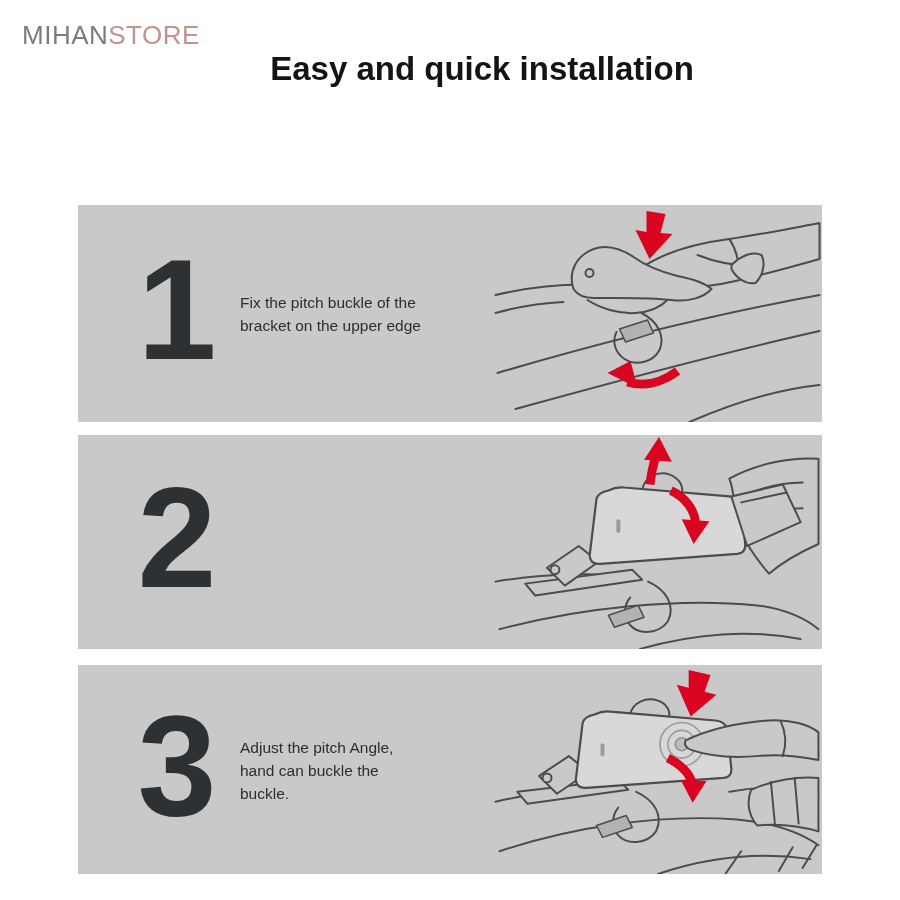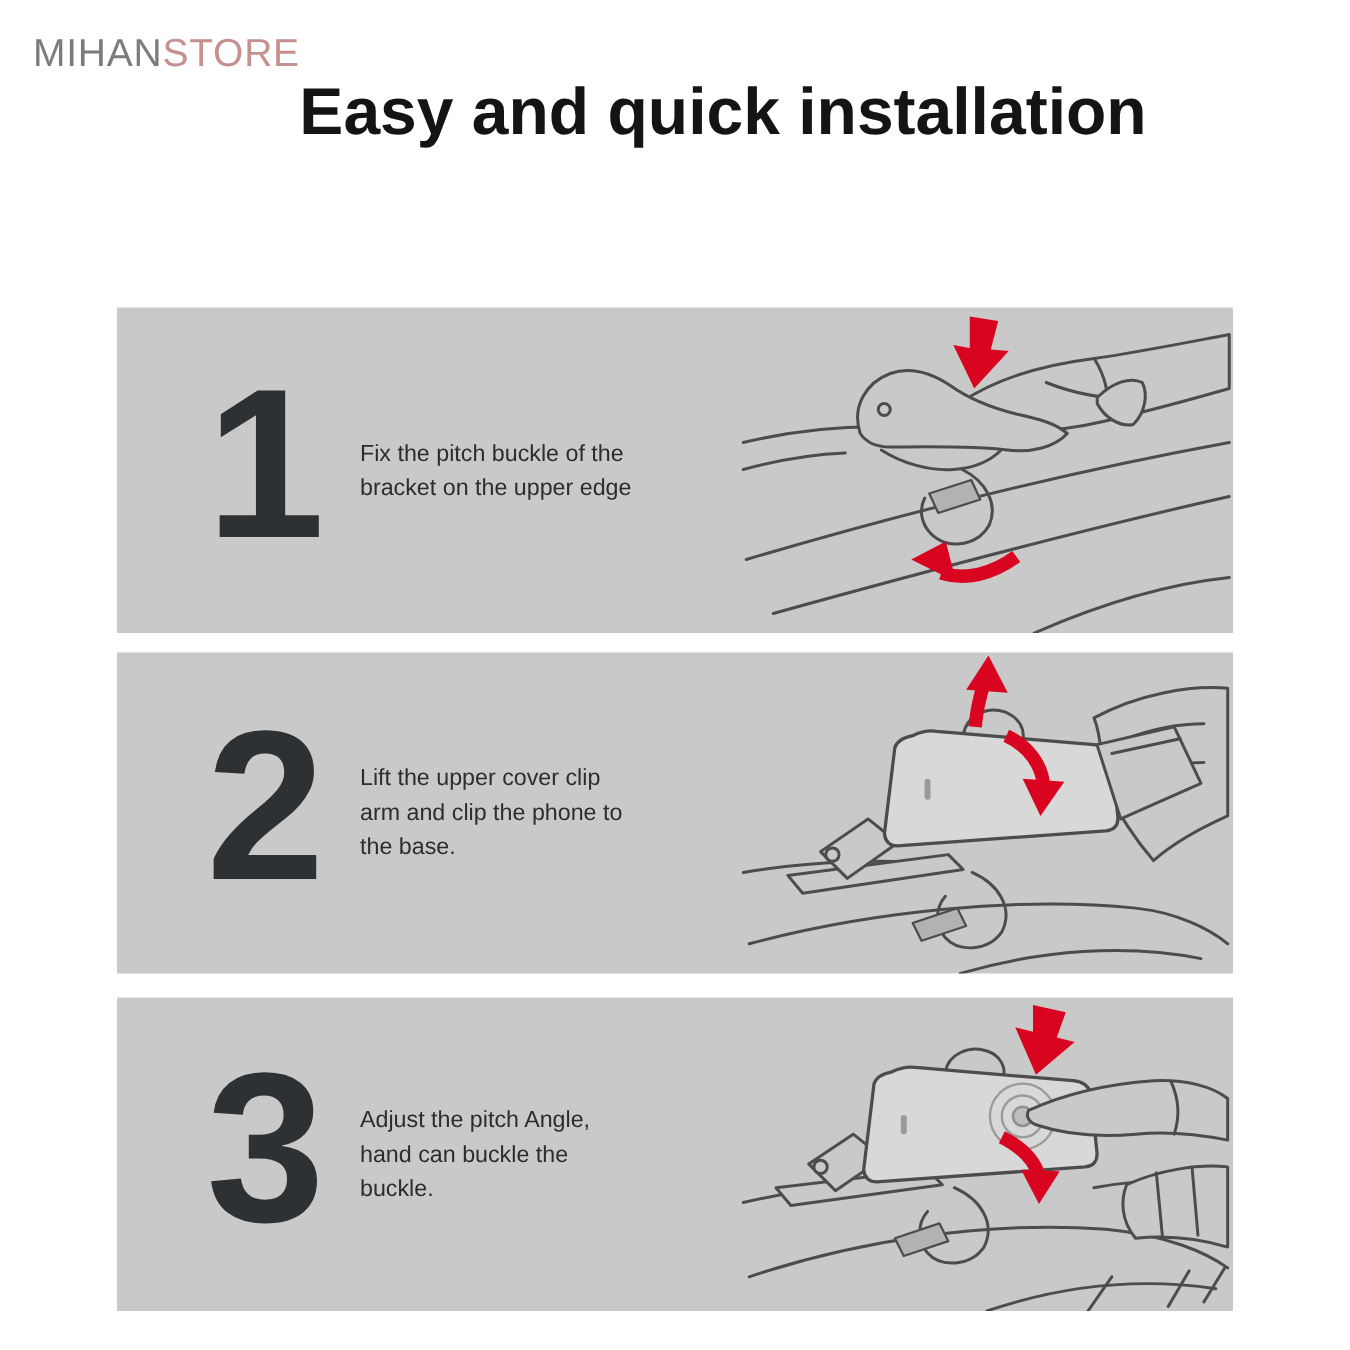--- a/index.html
+++ b/index.html
@@ -7,21 +7,21 @@
     --number:#2e3134; --body-text:#2d2d2d; --title-text:#141414;
     --logo-gray:#7c7c7c; --logo-rose:#c5908e; --phone-fill:#d8d8d8; --pad-fill:#b2b2b2;
   }
   *{margin:0;padding:0;box-sizing:border-box;}
   html,body{width:900px;height:900px;}
   body{position:relative;background:var(--page-bg);font-family:"Liberation Sans",sans-serif;overflow:hidden;}
   .logo{position:absolute;top:20px;left:22px;font-size:26px;font-weight:normal;letter-spacing:.5px;}
   .logo .p1{color:var(--logo-gray);}
   .logo .p2{color:var(--logo-rose);}
   .title{position:absolute;top:50px;left:0;width:900px;padding-left:64px;text-align:center;
-         font-size:44px;font-weight:600;color:var(--title-text);letter-spacing:0;}
+         font-size:33px;font-weight:600;color:var(--title-text);letter-spacing:0;}
   .band{position:absolute;left:78px;width:744px;background:var(--band-bg);}
   #band1{top:205px;height:217px;}
   #band2{top:435px;height:214px;}
   #band3{top:665px;height:209px;}
   .num{position:absolute;left:34px;top:0;height:100%;width:130px;display:flex;align-items:center;justify-content:center;
        font-size:142px;font-weight:bold;color:var(--number);line-height:1;padding-bottom:8px;}
   .desc{position:absolute;left:162px;top:50%;transform:translateY(-50%);
         font-size:15.5px;line-height:23px;color:var(--body-text);}
   .ill{position:absolute;right:0;top:0;height:100%;}
   .ill svg{height:100%;display:block;}
@@ -76,25 +76,20 @@
       <g>
         <path class="reds" d="M188,166 C172,178 154,182 138,177"></path>
         <path class="red" d="M118,168 L148,183 L141,156 Z"></path>
       </g>
     </svg>
   </div>
 </section>
 
 <section class="band" id="band2">
   <div class="num">2</div>
-  <div class="desc">
-    <div>Lift the upper cover clip</div>
-    <div>arm and clip the phone to</div>
-    <div>the base.</div>
-  </div>
   <div class="ill">
     <svg viewBox="0 0 332 216" width="332">
       <g>
         <path class="ln" d="M4,148 C50,140 104,138 150,144"></path>
         <path class="ln" d="M8,196 C90,174 190,164 268,172 C296,175 318,186 330,196"></path>
         <path class="ln" d="M150,216 C205,200 262,196 312,206"></path>
       </g>
       <g>
         <path class="fl" d="M240,44 C270,28 304,22 330,24 L330,110 C312,118 294,128 280,140 C268,126 256,108 250,94 C244,76 246,58 240,44 Z"></path>
         <path class="ln" d="M262,58 C278,52 296,48 314,48"></path>

